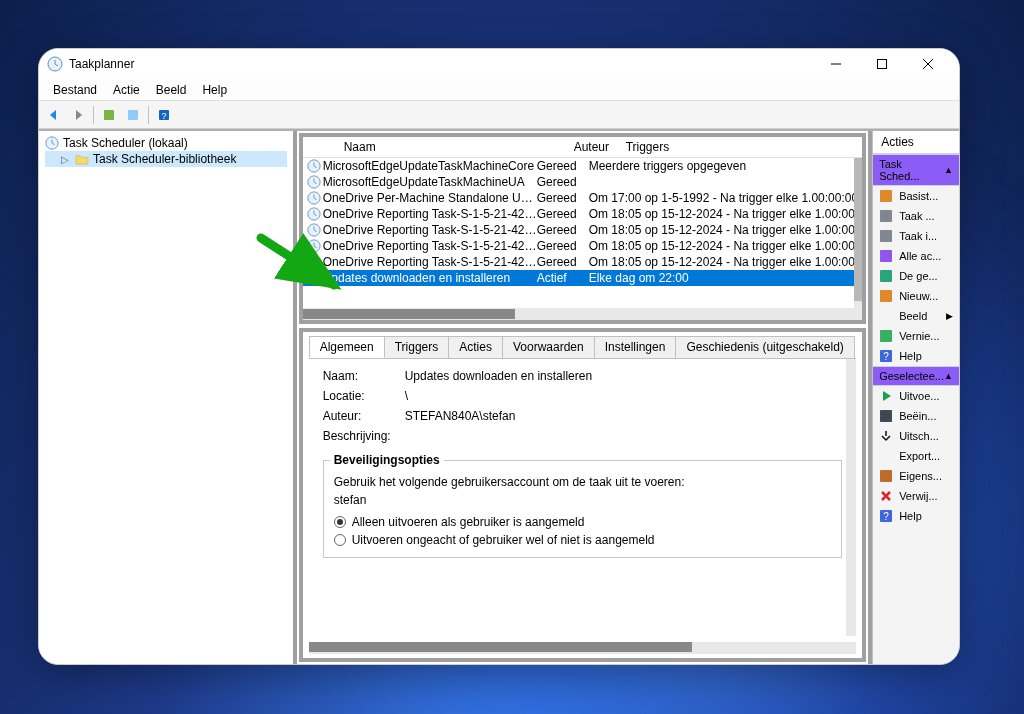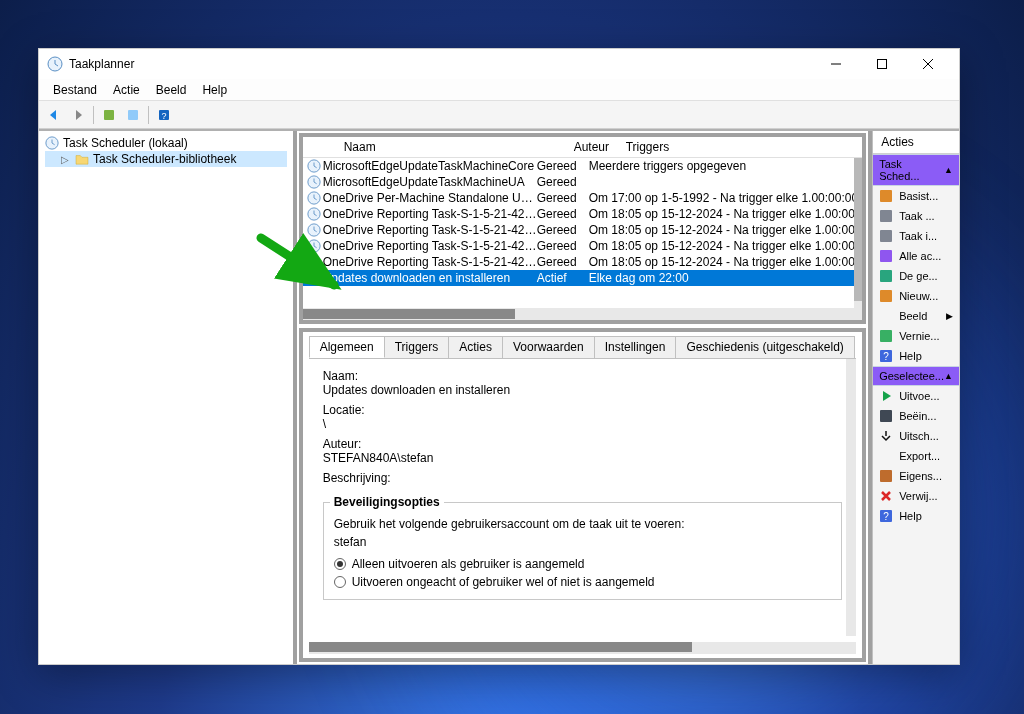--- a/index.html
+++ b/index.html
@@ -24,21 +24,21 @@
 }
 
 .window {
   position: absolute;
   left: 38px;
   top: 48px;
   width: 922px;
   height: 617px;
   background: #fdfdfd;
   border: 1px solid #cccccc;
-  border-radius: 0;
+  border-radius: 20px;
   box-shadow: 0 10px 40px rgba(0,0,0,0.35);
   display: flex;
   flex-direction: column;
   overflow: hidden;
 }
 
 .titlebar {
   height: 30px;
   display: flex;
   align-items: center;
@@ -224,21 +224,20 @@
   border-top: 1px solid #c0c0c0;
   margin: 0 6px 6px 6px;
   padding: 10px 14px;
   font-size: 12px;
   position: relative;
   overflow: hidden;
 }
 .form-row {
   display: flex;
   margin-bottom: 6px;
-  flex-direction: column;
 }
 .form-label { width: 82px; }
 .form-value { flex: 1; }
 
 .fieldset {
   border: 1px solid #c8c8c8;
   padding: 8px 10px;
   margin-top: 10px;
 }
 .fieldset-legend {

